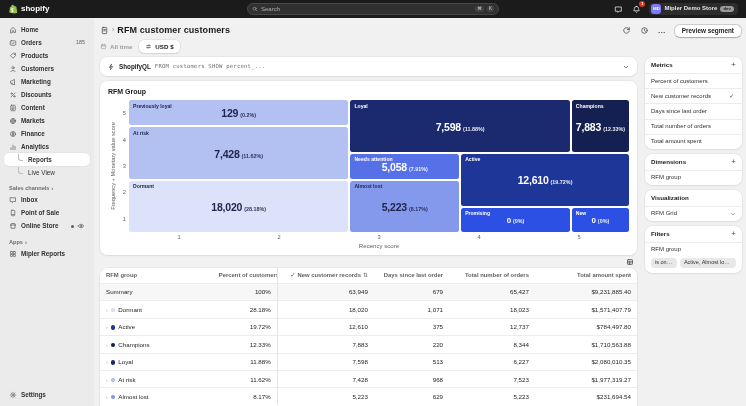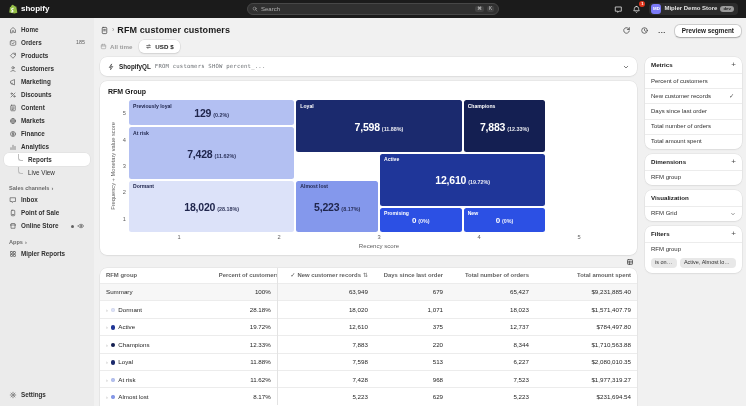--- a/index.html
+++ b/index.html
@@ -76,21 +76,21 @@
   .ql-query{font-family:"DejaVu Sans Mono","Liberation Mono",monospace;font-size:5.6px;color:#6d7175;letter-spacing:.2px;white-space:nowrap;overflow:hidden}
   .ql-chevron{margin-left:auto;color:#4a4a4a}
 
   
   .chart-card{margin-top:5px;padding:7px 8px 5px;flex:none}
   .chart-title{font-size:7px;font-weight:700;margin-bottom:4px}
   .chart-body{display:flex;gap:3px;height:132px}
   .ylabel{position:relative;width:9px;flex:none}
   .ylabel span{position:absolute;left:50%;top:50%;transform:translate(-50%,-50%) rotate(-90deg);white-space:nowrap;font-size:5.7px;color:#616161}
   .yticks{display:flex;flex-direction:column;justify-content:space-around;width:6px;text-align:right;font-size:5.7px;color:#616161;flex:none}
-  .tm{flex:1;display:grid;grid-template-columns:repeat(6,1fr);grid-template-rows:repeat(5,1fr);gap:2px;min-width:0}
+  .tm{flex:1;display:grid;grid-template-columns:repeat(4,1fr);grid-template-rows:repeat(5,1fr);gap:2px;min-width:0}
   .tm-cell{border-radius:2.5px;position:relative;padding:2px 4px;overflow:hidden;display:flex;align-items:center;justify-content:center;cursor:pointer}
   .tm-cell .cl{position:absolute;top:2.5px;left:4px;font-size:5.1px;font-weight:600;white-space:nowrap}
   .tm-cell .val{display:flex;align-items:baseline;gap:2px;margin-top:2px}
   .tm-cell .num{font-size:10.5px;font-weight:700;letter-spacing:-.2px}
   .tm-cell.sm .num{font-size:8px}
   .tm-cell .pct{font-size:5.4px;font-weight:600;opacity:.9}
   .t-dark{color:#20264d}
   .t-light{color:#fff}
   .xticks{display:flex;margin-left:21px;font-size:5.7px;color:#616161;margin-top:2px}
   .xticks span{flex:1;text-align:center}
@@ -457,20 +457,27 @@
                       <span class="pct">(11.88%)</span>
                     </span>
                   </div>
                   <div class="tm-cell t-light" style="background: rgb(20, 31, 82); grid-area: 1 / 5 / 3 / 6;">
                     <span class="cl">Champions</span>
                     <span class="val">
                       <span class="num">7,883</span>
                       <span class="pct">(12.33%)</span>
                     </span>
                   </div>
+                  <div class="tm-cell t-light" style="background: rgb(86, 113, 232); grid-area: 3 / 3 / 4 / 4;">
+                    <span class="cl">Needs attention</span>
+                    <span class="val">
+                      <span class="num">5,058</span>
+                      <span class="pct">(7.91%)</span>
+                    </span>
+                  </div>
                   <div class="tm-cell t-light" style="background: rgb(31, 54, 153); grid-area: 3 / 4 / 5 / 6;">
                     <span class="cl">Active</span>
                     <span class="val">
                       <span class="num">12,610</span>
                       <span class="pct">(19.72%)</span>
                     </span>
                   </div>
                   <div class="tm-cell t-dark" style="background: rgb(132, 152, 236); grid-area: 4 / 3 / 6 / 4;">
                     <span class="cl">Almost lost</span>
                     <span class="val">

